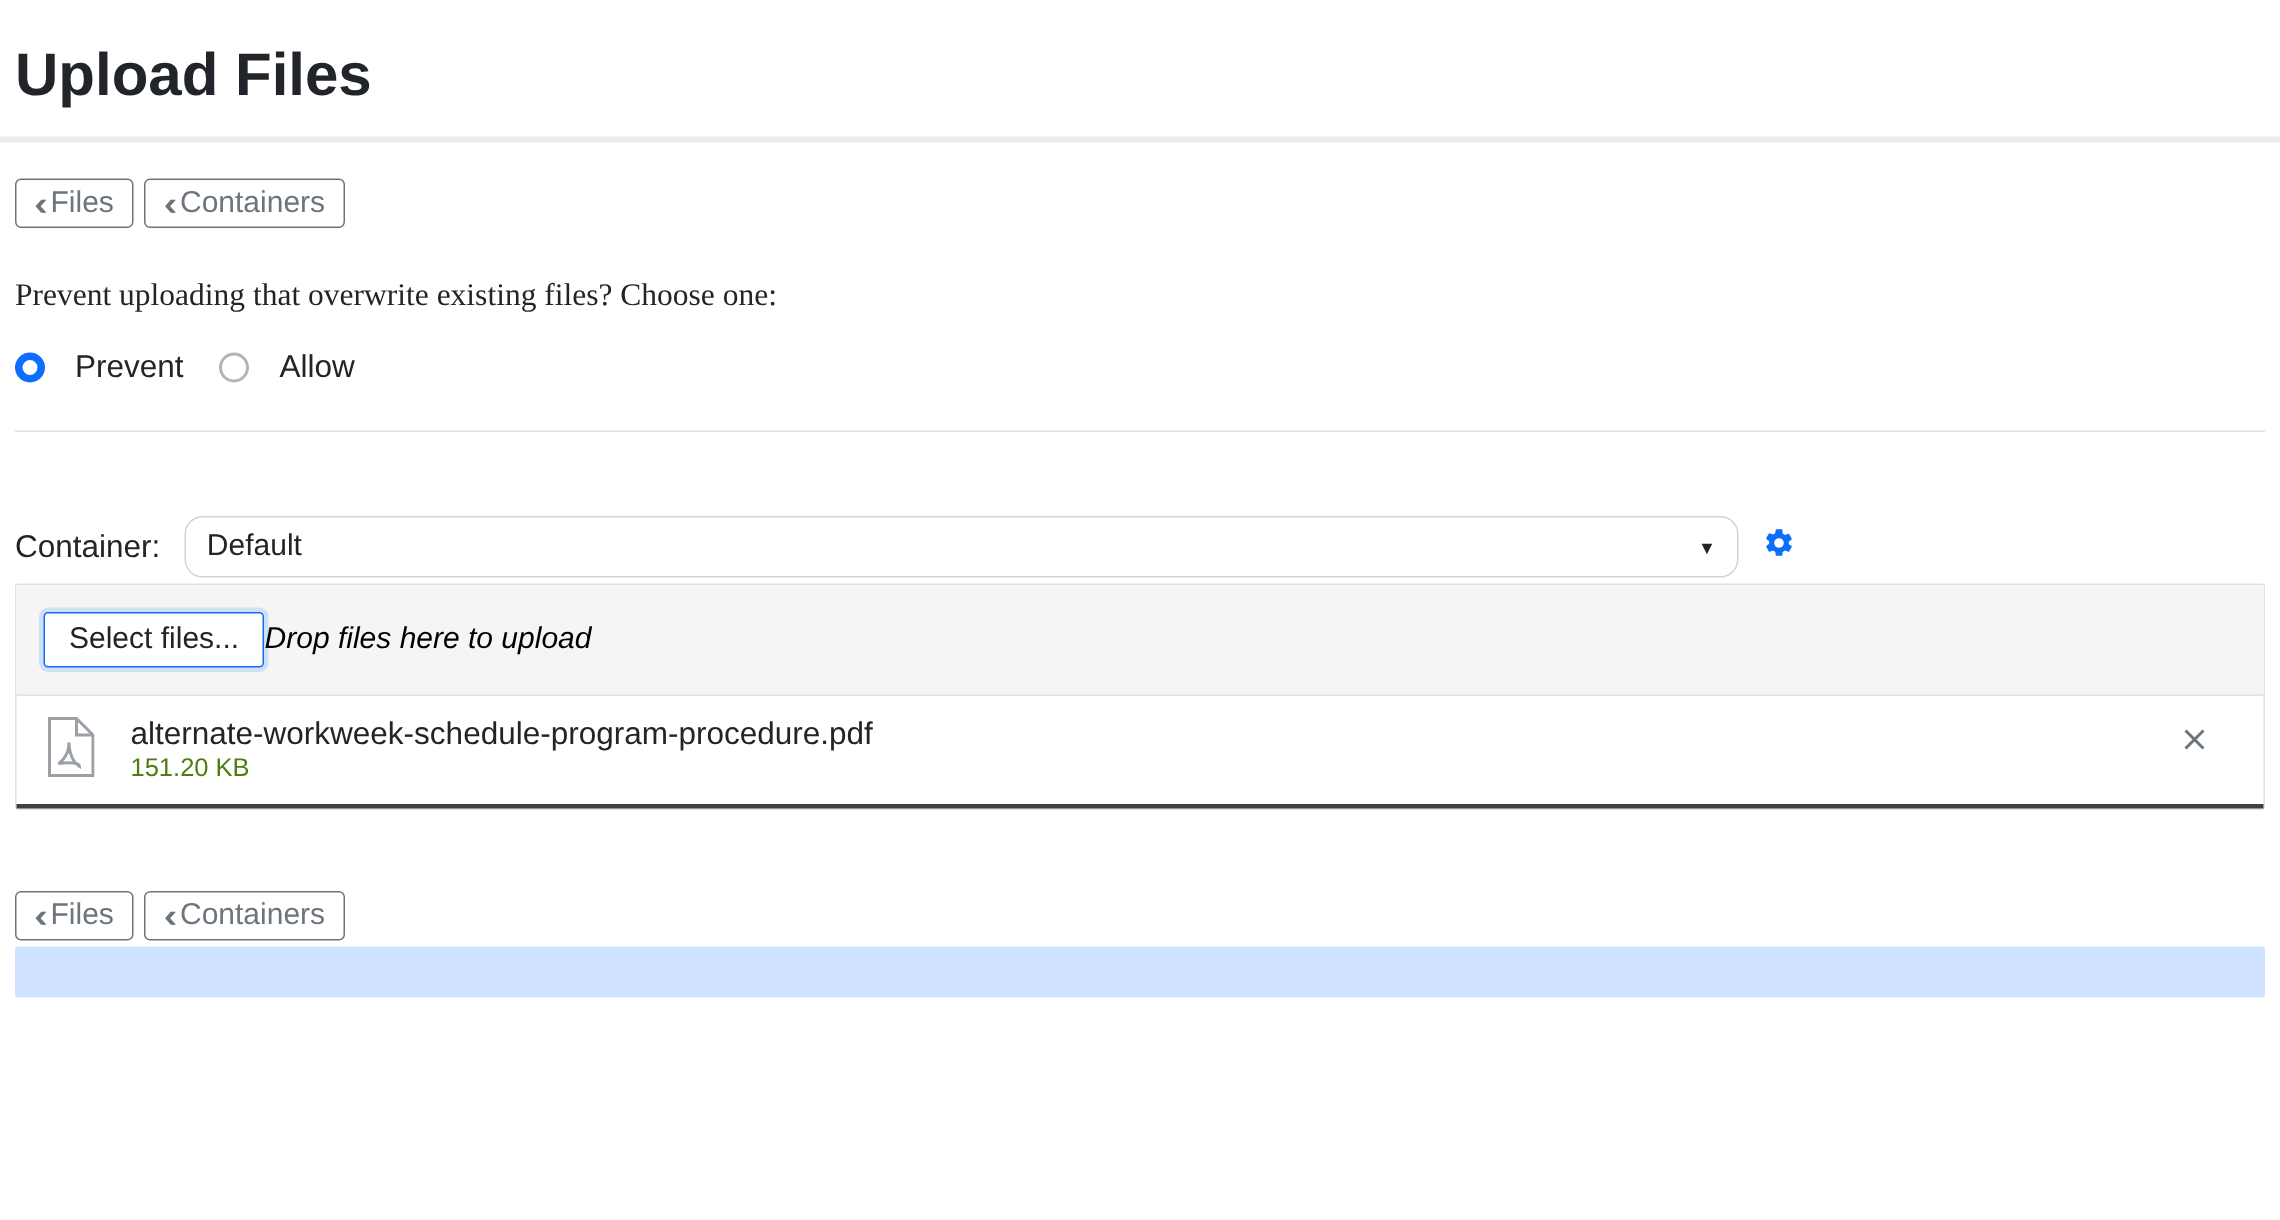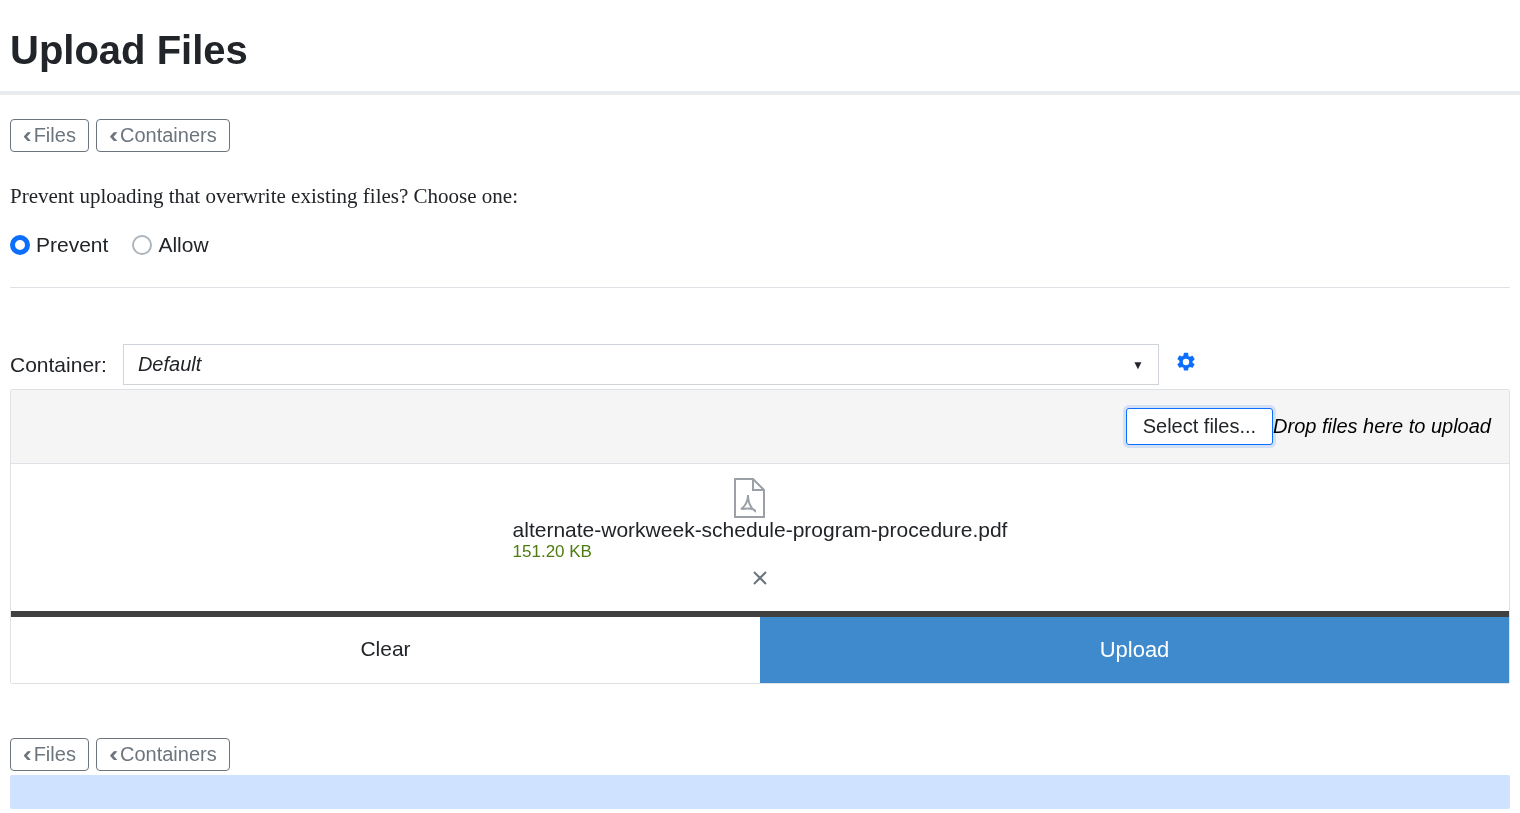--- a/index.html
+++ b/index.html
@@ -43,58 +43,57 @@
     font-size: 21px;
     margin: 32px 0 24px 0;
     font-family: Liberation Serif, serif;
   }
   .radio-row {
     display: flex;
     align-items: center;
     gap: 24px;
     margin-bottom: 30px;
   }
-  .radio-item { display:flex; align-items:center; gap:6px; font-size:21px; cursor:pointer;}
+  .radio-item { display:flex; align-items:center; gap:20px; font-size:21px; cursor:pointer;}
   .radio-circle {
     width:20px; height:20px; border-radius:50%;
     border:5px solid #0d6efd; background:#fff;
   }
   .radio-circle.unchecked { border:2px solid #adb5bd; }
   .hr-thin { border:none; border-top:1px solid #dee2e6; margin:0;}
   .container-row {
     display:flex; align-items:center; gap:16px; margin:56px 0 4px 0;
   }
   .container-label { font-size:21px; }
   .container-select {
     flex:1; max-width:1036px;
     display:flex; justify-content:space-between; align-items:center;
-    border:1px solid #ced4da; border-radius:0;
-    padding:8px 14px; font-size:20px; background:#fff; cursor:pointer;font-style:italic;
+    border:1px solid #ced4da; border-radius:12px;
+    padding:8px 14px; font-size:20px; background:#fff; cursor:pointer;
   }
   .caret-down { font-size:12px; }
   .gear-icon { color:#0d6efd; font-size:22px; cursor:pointer; }
 
   .dropzone {
     border:1px solid #dee2e6; border-radius:2px; margin-bottom:0;
   }
   .drop-header {
-    display:flex; justify-content:flex-end; align-items:center;
+    display:flex; justify-content:flex-start; align-items:center;
     background:#f5f5f5; border-bottom:1px solid #dee2e6;
     padding:18px;
   }
   .select-files-btn {
     border:1px solid #0d6efd; color:#212529; background:#fff;
     border-radius:3px; padding:6px 16px; font-size:20px; cursor:pointer;
     box-shadow: 0 0 0 3px rgba(13,110,253,.15);
   }
   .drop-hint { color:#000000; font-style:italic; font-size:20px; }
   .file-row {
-    display:flex; align-items:center; padding:14px 18px;
-    border-bottom:6px solid #404040;
-    flex-direction:column;
+    display:flex; padding:14px 18px;
+    border-bottom:3px solid #404040;
   }
   .file-icon { width:34px; height:40px; margin-right:24px; flex-shrink:0; }
   .file-icon svg { width:34px; height:40px; }
   .file-text { flex:1; }
   .file-name { font-size:21px; }
   .file-size { color:#4d7c0f; font-size:17px; }
   .file-remove { color:#6c757d; font-size:20px; cursor:pointer; padding:6px 20px;}
   .actions { display:flex; }
   .clear-btn {
     flex:1; text-align:center; font-size:21px; padding:20px 0;
@@ -174,24 +173,20 @@
       <div class="file-size">151.20 KB</div>
     </div>
     <span class="file-remove">
       <svg viewBox="0 0 16 16" width="16" height="16" stroke="#6c757d" stroke-width="2">
           <line x1="2" y1="2" x2="14" y2="14"></line>
           <line x1="14" y1="2" x2="2" y2="14"></line>
         </svg>
     </span>
   </div>
 
-  <div class="actions">
-    <div class="clear-btn">Clear</div>
-    <div class="upload-btn">Upload</div>
-  </div>
 </div>
 
 <div class="bottom-nav">
   <button class="btn-nav">
     <span class="chevrons">‹‹</span>
     <span>Files</span>
   </button>
   <button class="btn-nav">
     <span class="chevrons">‹‹</span>
     <span>Containers</span>

